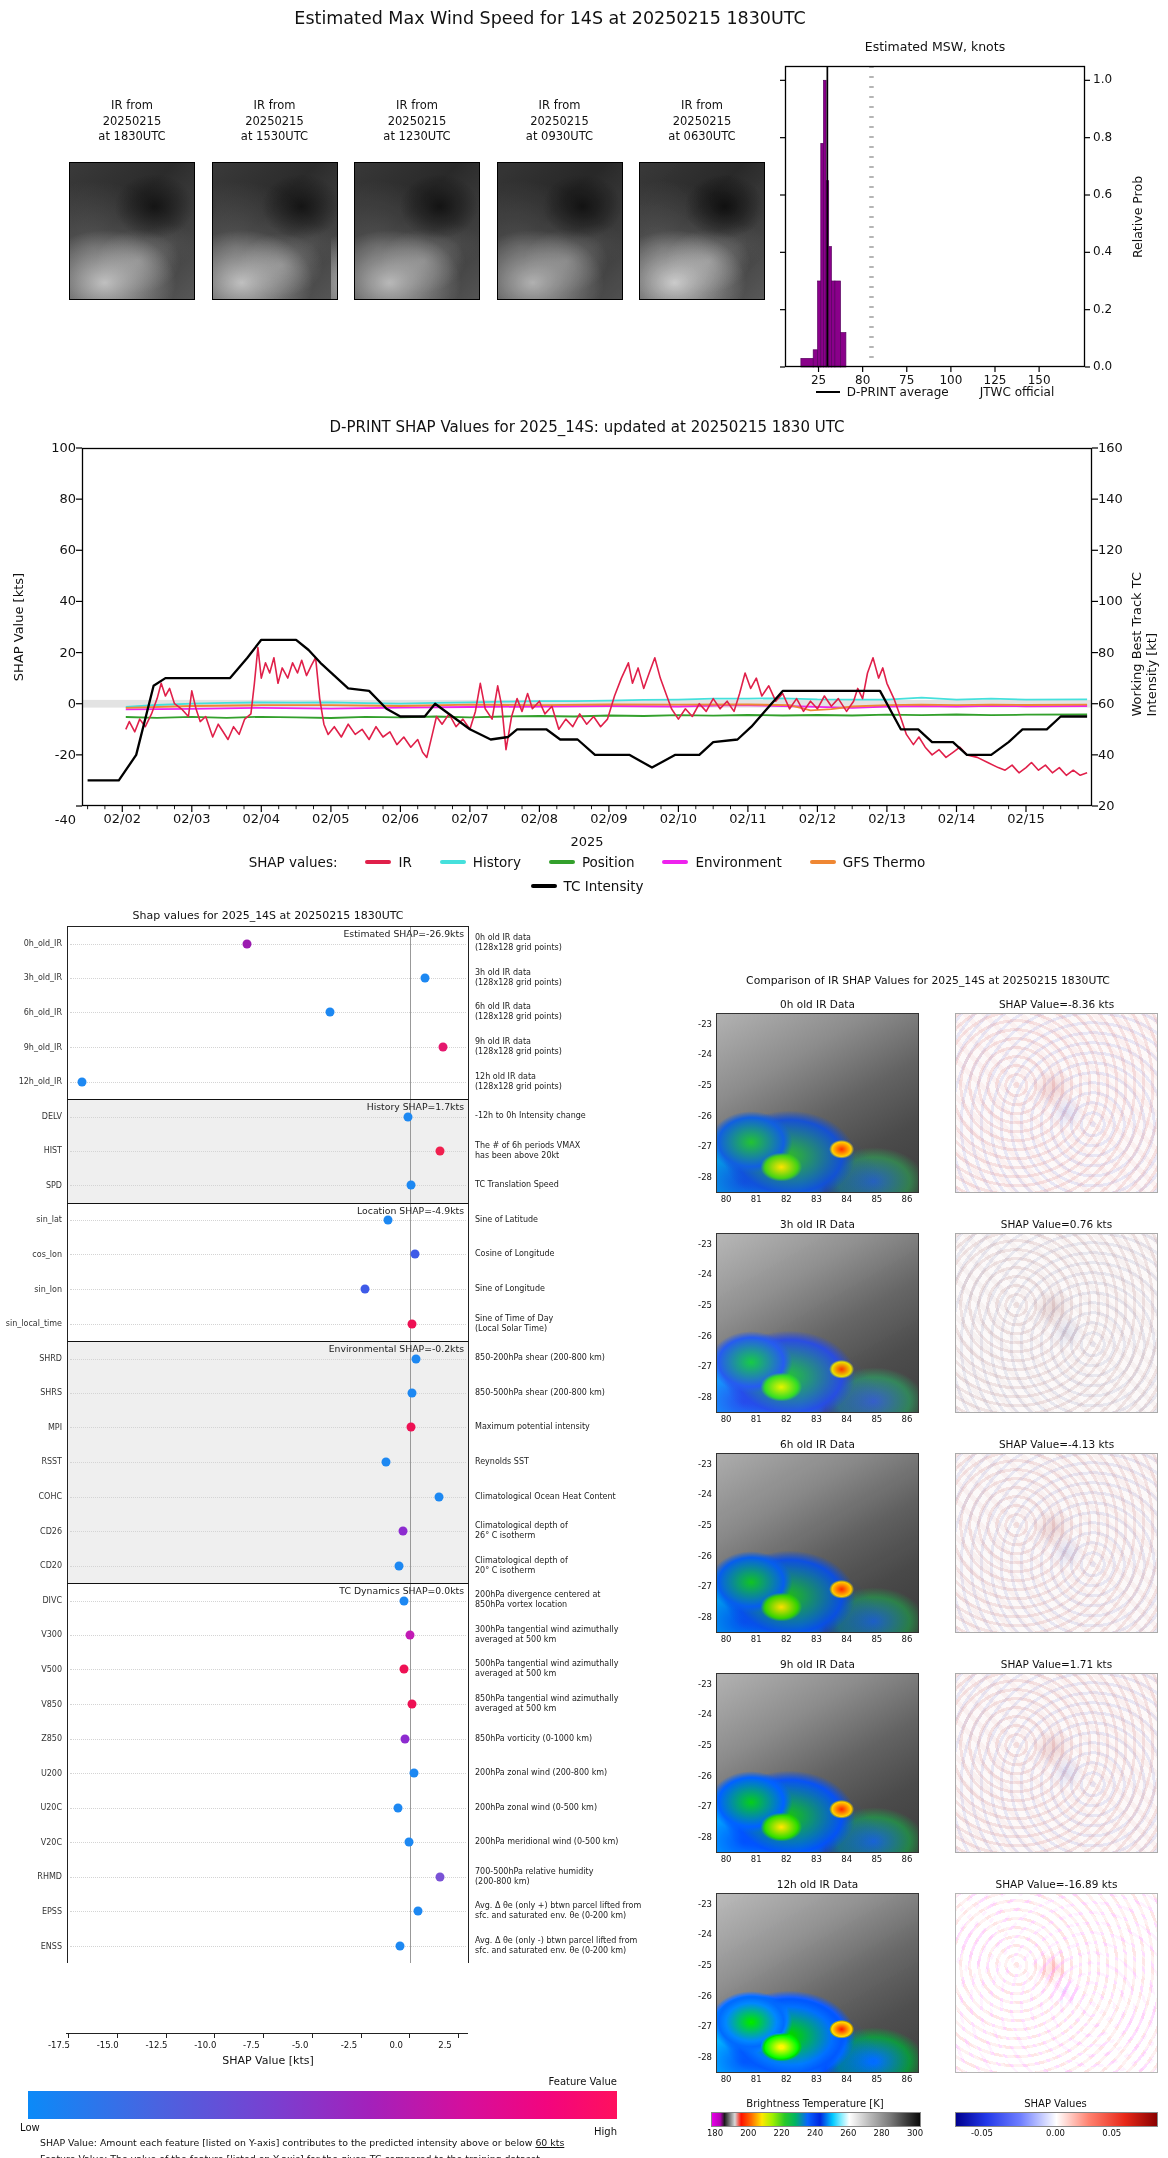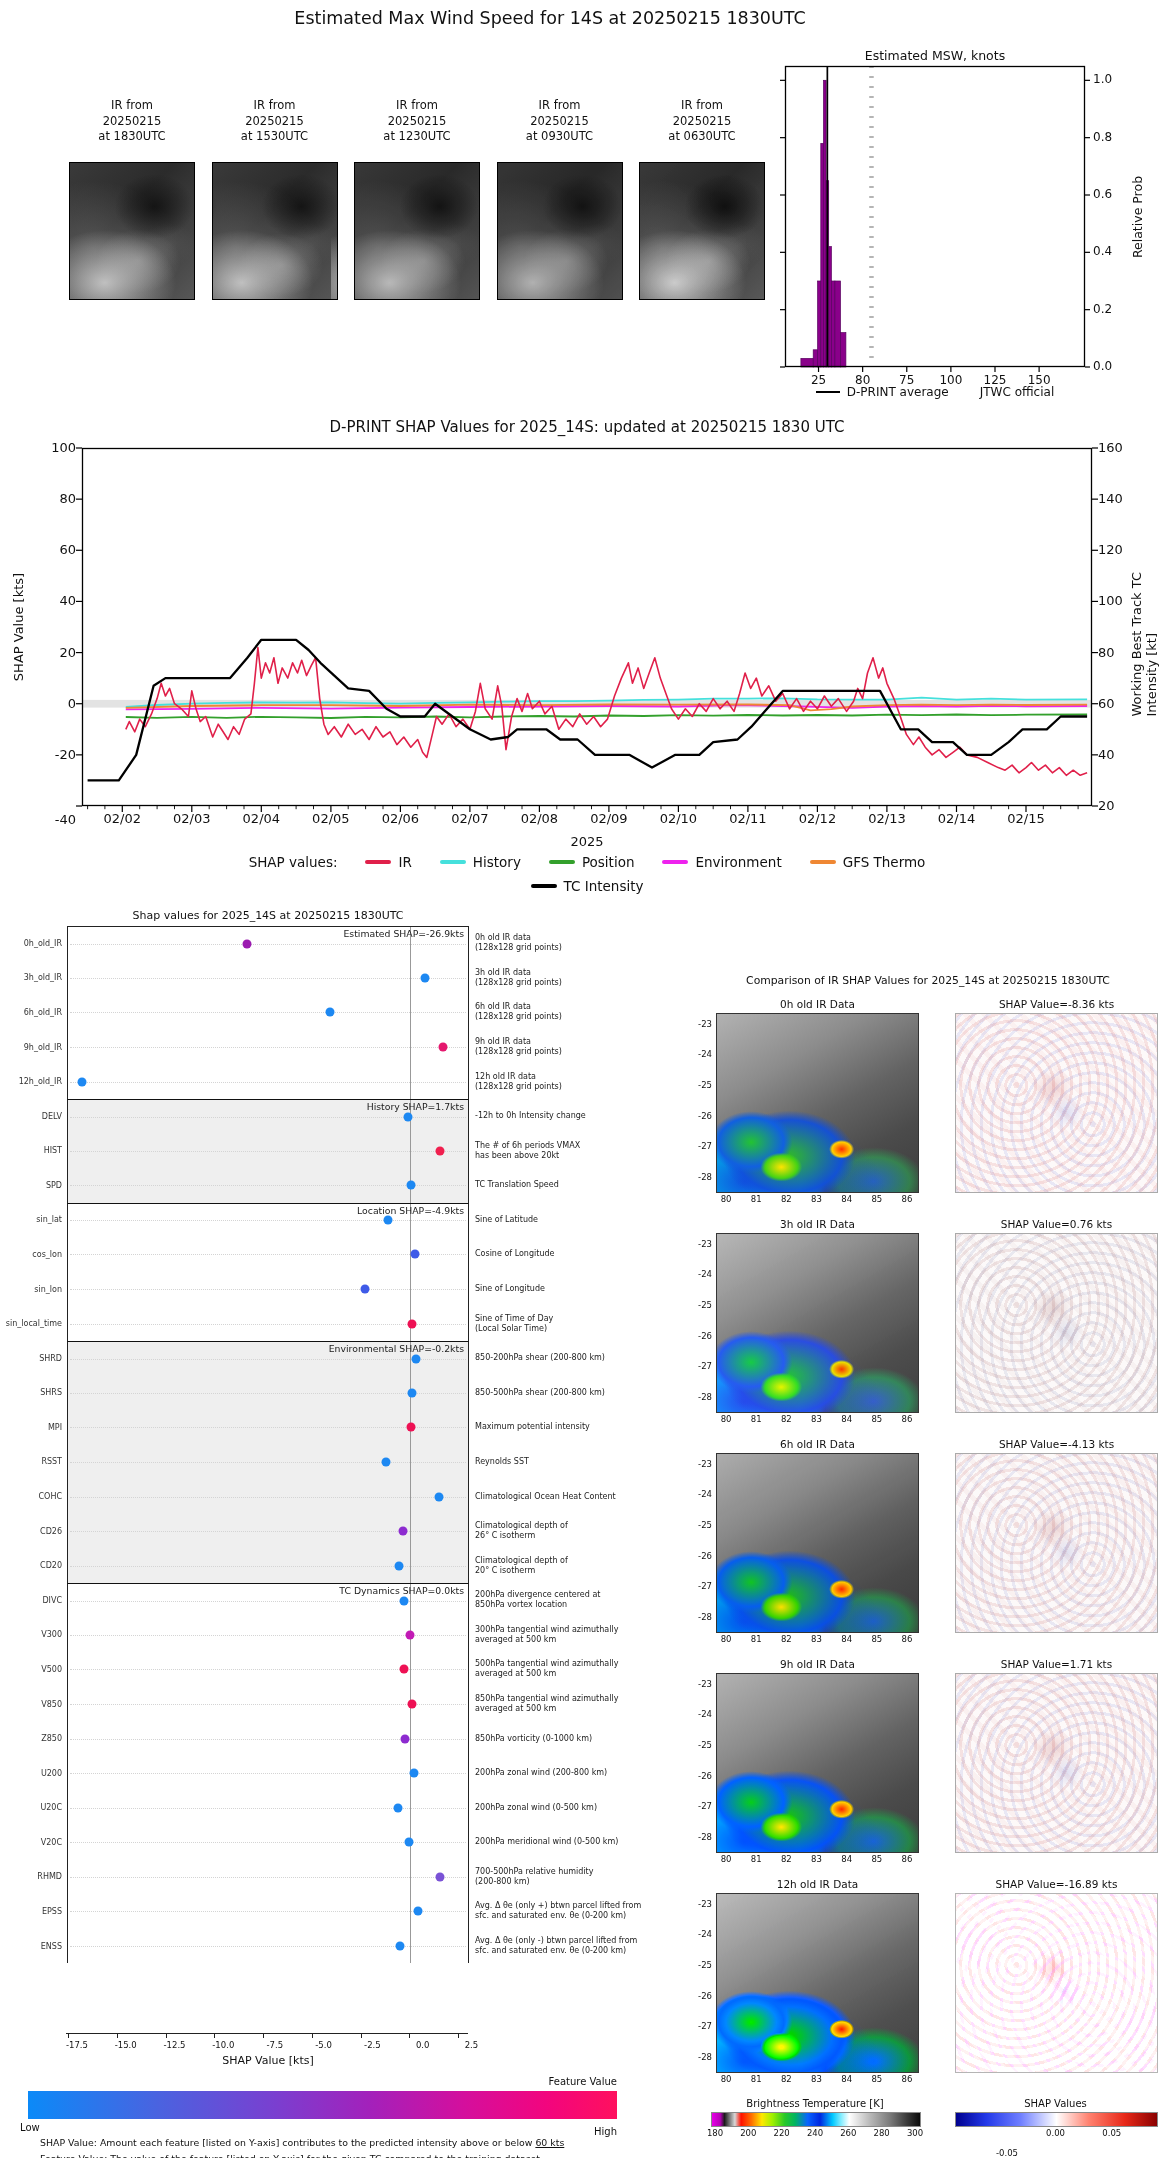--- a/index.html
+++ b/index.html
@@ -18,21 +18,21 @@
       radial-gradient(60px 45px at 55% 72%,rgba(160,160,160,.6),transparent 70%),
       radial-gradient(110px 85px at 18% 62%,rgba(120,120,120,.55),transparent 78%),
       radial-gradient(40px 30px at 80% 60%,rgba(90,90,90,.5),transparent 70%),
       linear-gradient(135deg,#3a3a3a,#2b2b2b 40%,#464646 78%,#575757);}
   .thumb:nth-child(2) .thumb-img{background-position:4px 0,-6px 0,0 4px,0 0,0 0,0 0;}
   .thumb:nth-child(3) .thumb-img{filter:brightness(.96);}
   .thumb:nth-child(4) .thumb-img{filter:brightness(.92);}
   .thumb:nth-child(5) .thumb-img{filter:brightness(1.04) contrast(1.05);}
   
   #hist{left:785px;top:66px;width:300px;height:301px;}
-  #hist-title{left:-60px;top:-27px;width:420px;font-size:12.5px;text-align:center;margin-top:9px;}
+  #hist-title{left:-60px;top:-27px;width:420px;font-size:12.5px;text-align:center;}
   #hist svg{position:absolute;left:0;top:0;overflow:visible;}
   .hx-lab{position:absolute;width:30px;text-align:center;font-size:12px;top:307px;}
   .hy-lab{position:absolute;left:308px;font-size:12px;}
   #hist-ylab{left:352px;top:50%;transform:translate(-50%,-50%) rotate(180deg);writing-mode:vertical-rl;font-size:12.5px;}
   #hist-legend{left:-120px;top:319px;width:540px;display:flex;justify-content:center;gap:18px;font-size:12px;align-items:center;white-space:nowrap;}
   .leg-line{display:inline-block;width:24px;border-top:2.5px solid #000;vertical-align:middle;}
   .leg-dots{display:inline-flex;gap:3px;vertical-align:middle;}
   .leg-item{display:flex;align-items:center;gap:7px;}
   
   #mid{left:82px;top:448px;width:1010px;height:358px;}
@@ -57,21 +57,21 @@
   .dp-band.shaded{background:#efefef;}
   .dp-band.sec-top{border-top:1.8px solid #111;}
   .dp-band.first{border-top:1.2px solid #222;}
   .dp-band::before{content:"";position:absolute;left:2px;right:2px;top:50%;border-top:1px dotted #d4d4d4;}
   .dp-band::after{content:"";position:absolute;left:85.44%;top:0;bottom:0;border-left:1.2px solid #999;}
   .dp-dot{position:absolute;width:9px;height:9px;border-radius:50%;top:50%;transform:translate(-50%,-50%);z-index:3;}
   .dp-sec{position:absolute;right:4px;top:1px;font-size:9.3px;color:#222;z-index:2;white-space:nowrap;}
   .dp-desc{margin-left:6px;font-size:8px;line-height:1.25;color:#222;white-space:nowrap;}
   #dp-axis{left:66px;top:1125px;width:402px;border-top:1.4px solid #222;height:5px;}
   .dp-tick{position:absolute;top:0;width:1px;height:4px;background:#222;}
-  .dp-ticklab{position:absolute;top:6px;width:40px;margin-left:-20px;text-align:right;font-size:8.5px;}
+  .dp-ticklab{position:absolute;top:6px;width:40px;margin-left:-20px;text-align:left;font-size:8.5px;}
   #dot-xlab{left:68px;top:1146px;width:400px;text-align:center;font-size:11px;}
   #fv-label{left:28px;top:1168px;width:589px;text-align:right;font-size:10px;}
   #fv-bar{left:28px;top:1183px;width:589px;height:28px;
     background:linear-gradient(90deg,#0b8af8 0%,#4a63e0 22%,#7a3fd0 42%,#a321bb 58%,#d40f9d 74%,#f2057e 88%,#ff105e 100%);}
   #fv-low{left:20px;top:1214px;font-size:10px;}
   #fv-high{left:560px;top:1218px;width:57px;text-align:right;font-size:10px;}
   .footnote{left:40px;width:640px;font-size:9.4px;color:#111;white-space:nowrap;}
   #fn1{top:1229px;} #fn2{top:1245px;}
   .ul{text-decoration:underline;}
   
@@ -820,19 +820,19 @@
       <div class="cb-bar" id="bt-bar"></div>
       <div class="cb-title" style="left:267px;width:201px">SHAP Values</div>
       <div class="cb-bar" id="sv-bar"></div>
     <div class="cb-lab" style="left: 27px;">180</div>
         <div class="cb-lab" style="left: 60.3333px;">200</div>
         <div class="cb-lab" style="left: 93.6667px;">220</div>
         <div class="cb-lab" style="left: 127px;">240</div>
         <div class="cb-lab" style="left: 160.333px;">260</div>
         <div class="cb-lab" style="left: 193.667px;">280</div>
         <div class="cb-lab" style="left: 227px;">300</div>
-        <div class="cb-lab" style="left: 319px; margin-top: 20px;">-0.05</div>
+        <div class="cb-lab" style="left: 294px;">-0.05</div>
         <div class="cb-lab" style="left: 367.5px;">0.00</div>
         <div class="cb-lab" style="left: 423.78px;">0.05</div>
       </div>
   </div>
 
 </div>
 
 </body></html>

